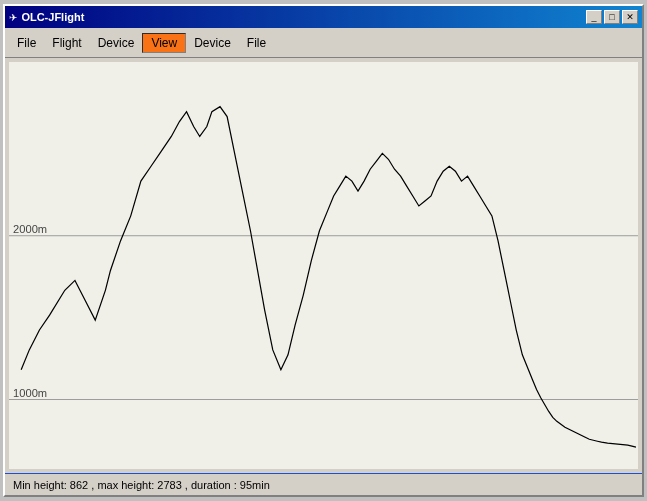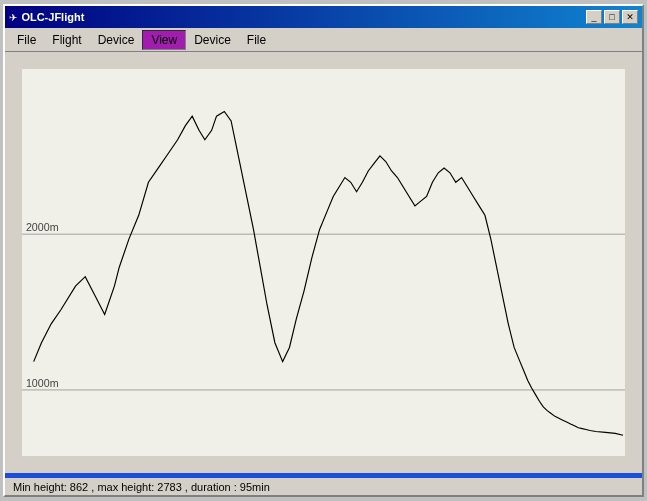--- a/index.html
+++ b/index.html
@@ -64,52 +64,52 @@
       align-items: center;
       justify-content: center;
       font-size: 9px;
       cursor: pointer;
       color: black;
     }
     .menu-bar {
       display: flex;
       background: #d4d0c8;
       padding: 2px 4px;
-      height: 24px;
+      height: 30px;
       align-items: center;
       flex-shrink: 0;
       border-bottom: 1px solid #808080;
     }
     .menu-item {
       padding: 2px 8px;
       font-size: 12px;
       cursor: pointer;
       color: black;
     }
     .menu-item.active {
-      background: #a21caf;
+      background: #f97316;
       border: 1px inset #808080;
     }
     .chart-area {
       flex: 1;
       background: #f0f0e8;
       position: relative;
       overflow: hidden;
-      margin: 17px;
+      margin: 4px;
     }
     .chart-svg {
       width: 100%;
       height: 100%;
     }
     .status-bar {
       padding: 3px 8px;
       font-size: 11px;
       color: black;
       background: #d4d0c8;
-      border-top: 5px solid #1d4ed8;
+      border-top: 1px solid #1d4ed8;
       flex-shrink: 0;
       height: 22px;
       display: flex;
       align-items: center;
     }
   </style>
 </head>
 <body>
 
 <div class="window">

